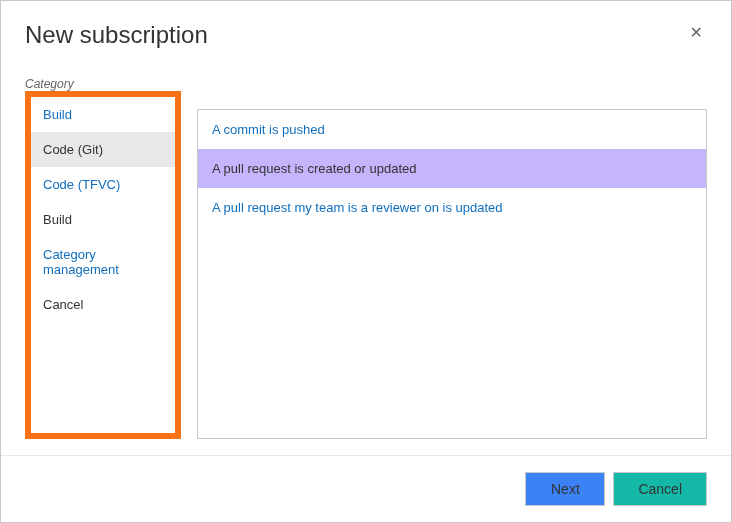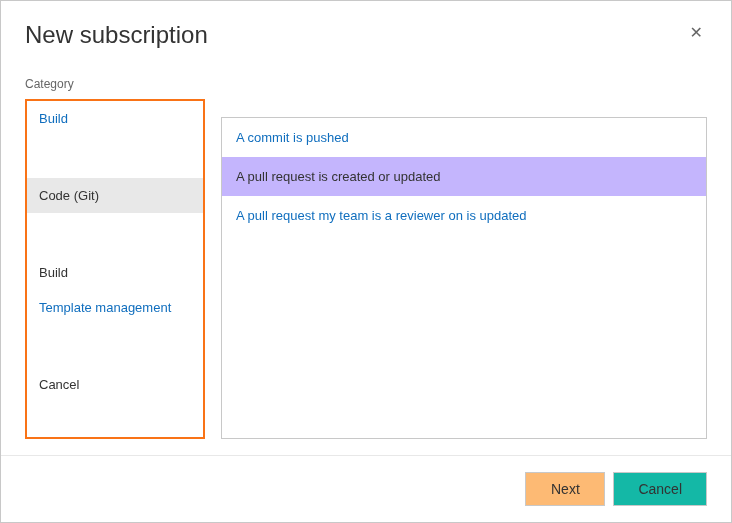--- a/index.html
+++ b/index.html
@@ -57,21 +57,21 @@
       flex: 1;
       padding: 16px 24px;
       display: flex;
       flex-direction: column;
       overflow: hidden;
     }
 
     .column-headers {
       display: flex;
       gap: 0;
-      margin-bottom: 8px;
+      font-style: italic;
     }
 
     .col-header {
       font-size: 12px;
       color: #666666;
     }
 
     .col-header-category {
       width: 180px;
       flex-shrink: 0;
@@ -82,23 +82,23 @@
     }
 
     .lists-container {
       display: flex;
       gap: 16px;
       flex: 1;
       overflow: hidden;
     }
 
     .category-list {
-      width: 180px;
+      width: 156px;
       flex-shrink: 0;
-      border: 2px solid #f97316;
+      border: 6px solid #f97316;
       overflow-y: auto;
     }
 
     .category-item {
       padding: 10px 12px;
       font-size: 13px;
       cursor: pointer;
       color: #106ebe;
       background: #ffffff;
       border: none;
@@ -107,21 +107,20 @@
       display: block;
     }
 
     .category-item.selected {
       background: #e8e8e8;
       color: #333333;
     }
 
     .category-item.plain {
       color: #333333;
-      margin-top: 42px;
     }
 
     .template-list {
       flex: 1;
       border: 1px solid #c8c8c8;
       overflow-y: auto;
       margin-top: 18px;
     }
 
     .template-item {
@@ -153,21 +152,21 @@
 
     .btn {
       padding: 8px 24px;
       font-size: 14px;
       cursor: pointer;
       border: 1px solid #c8c8c8;
       min-width: 80px;
     }
 
     .btn-primary {
-      background: #fdba74;
+      background: #3b82f6;
       color: #333333;
     }
 
     .btn-secondary {
       background: #14b8a6;
       color: #333333;
     }
   </style>
 </head>
 <body>
@@ -181,22 +180,23 @@
   <div class="dialog-body">
     <div class="column-headers">
       <div class="col-header col-header-category">Category</div>
     </div>
 
     <div class="lists-container">
       <div class="category-list">
 
       <button class="category-item" style="color: rgb(16, 110, 190);">Build</button>
           <button class="category-item selected plain">Code (Git)</button>
+          <button class="category-item" style="color: rgb(16, 110, 190);">Code (TFVC)</button>
           <button class="category-item plain">Build</button>
-          <button class="category-item" style="color: rgb(16, 110, 190);">Template management</button>
+          <button class="category-item" style="color: rgb(16, 110, 190);">Category management</button>
           <button class="category-item plain">Cancel</button>
         </div>
 
       <div class="template-list">
 
       <button class="template-item" style="color: rgb(16, 110, 190);">A commit is pushed</button>
           <button class="template-item selected">A pull request is created or updated</button>
           <button class="template-item" style="color: rgb(16, 110, 190);">A pull request my team is a reviewer on is updated</button>
         </div>
     </div>

